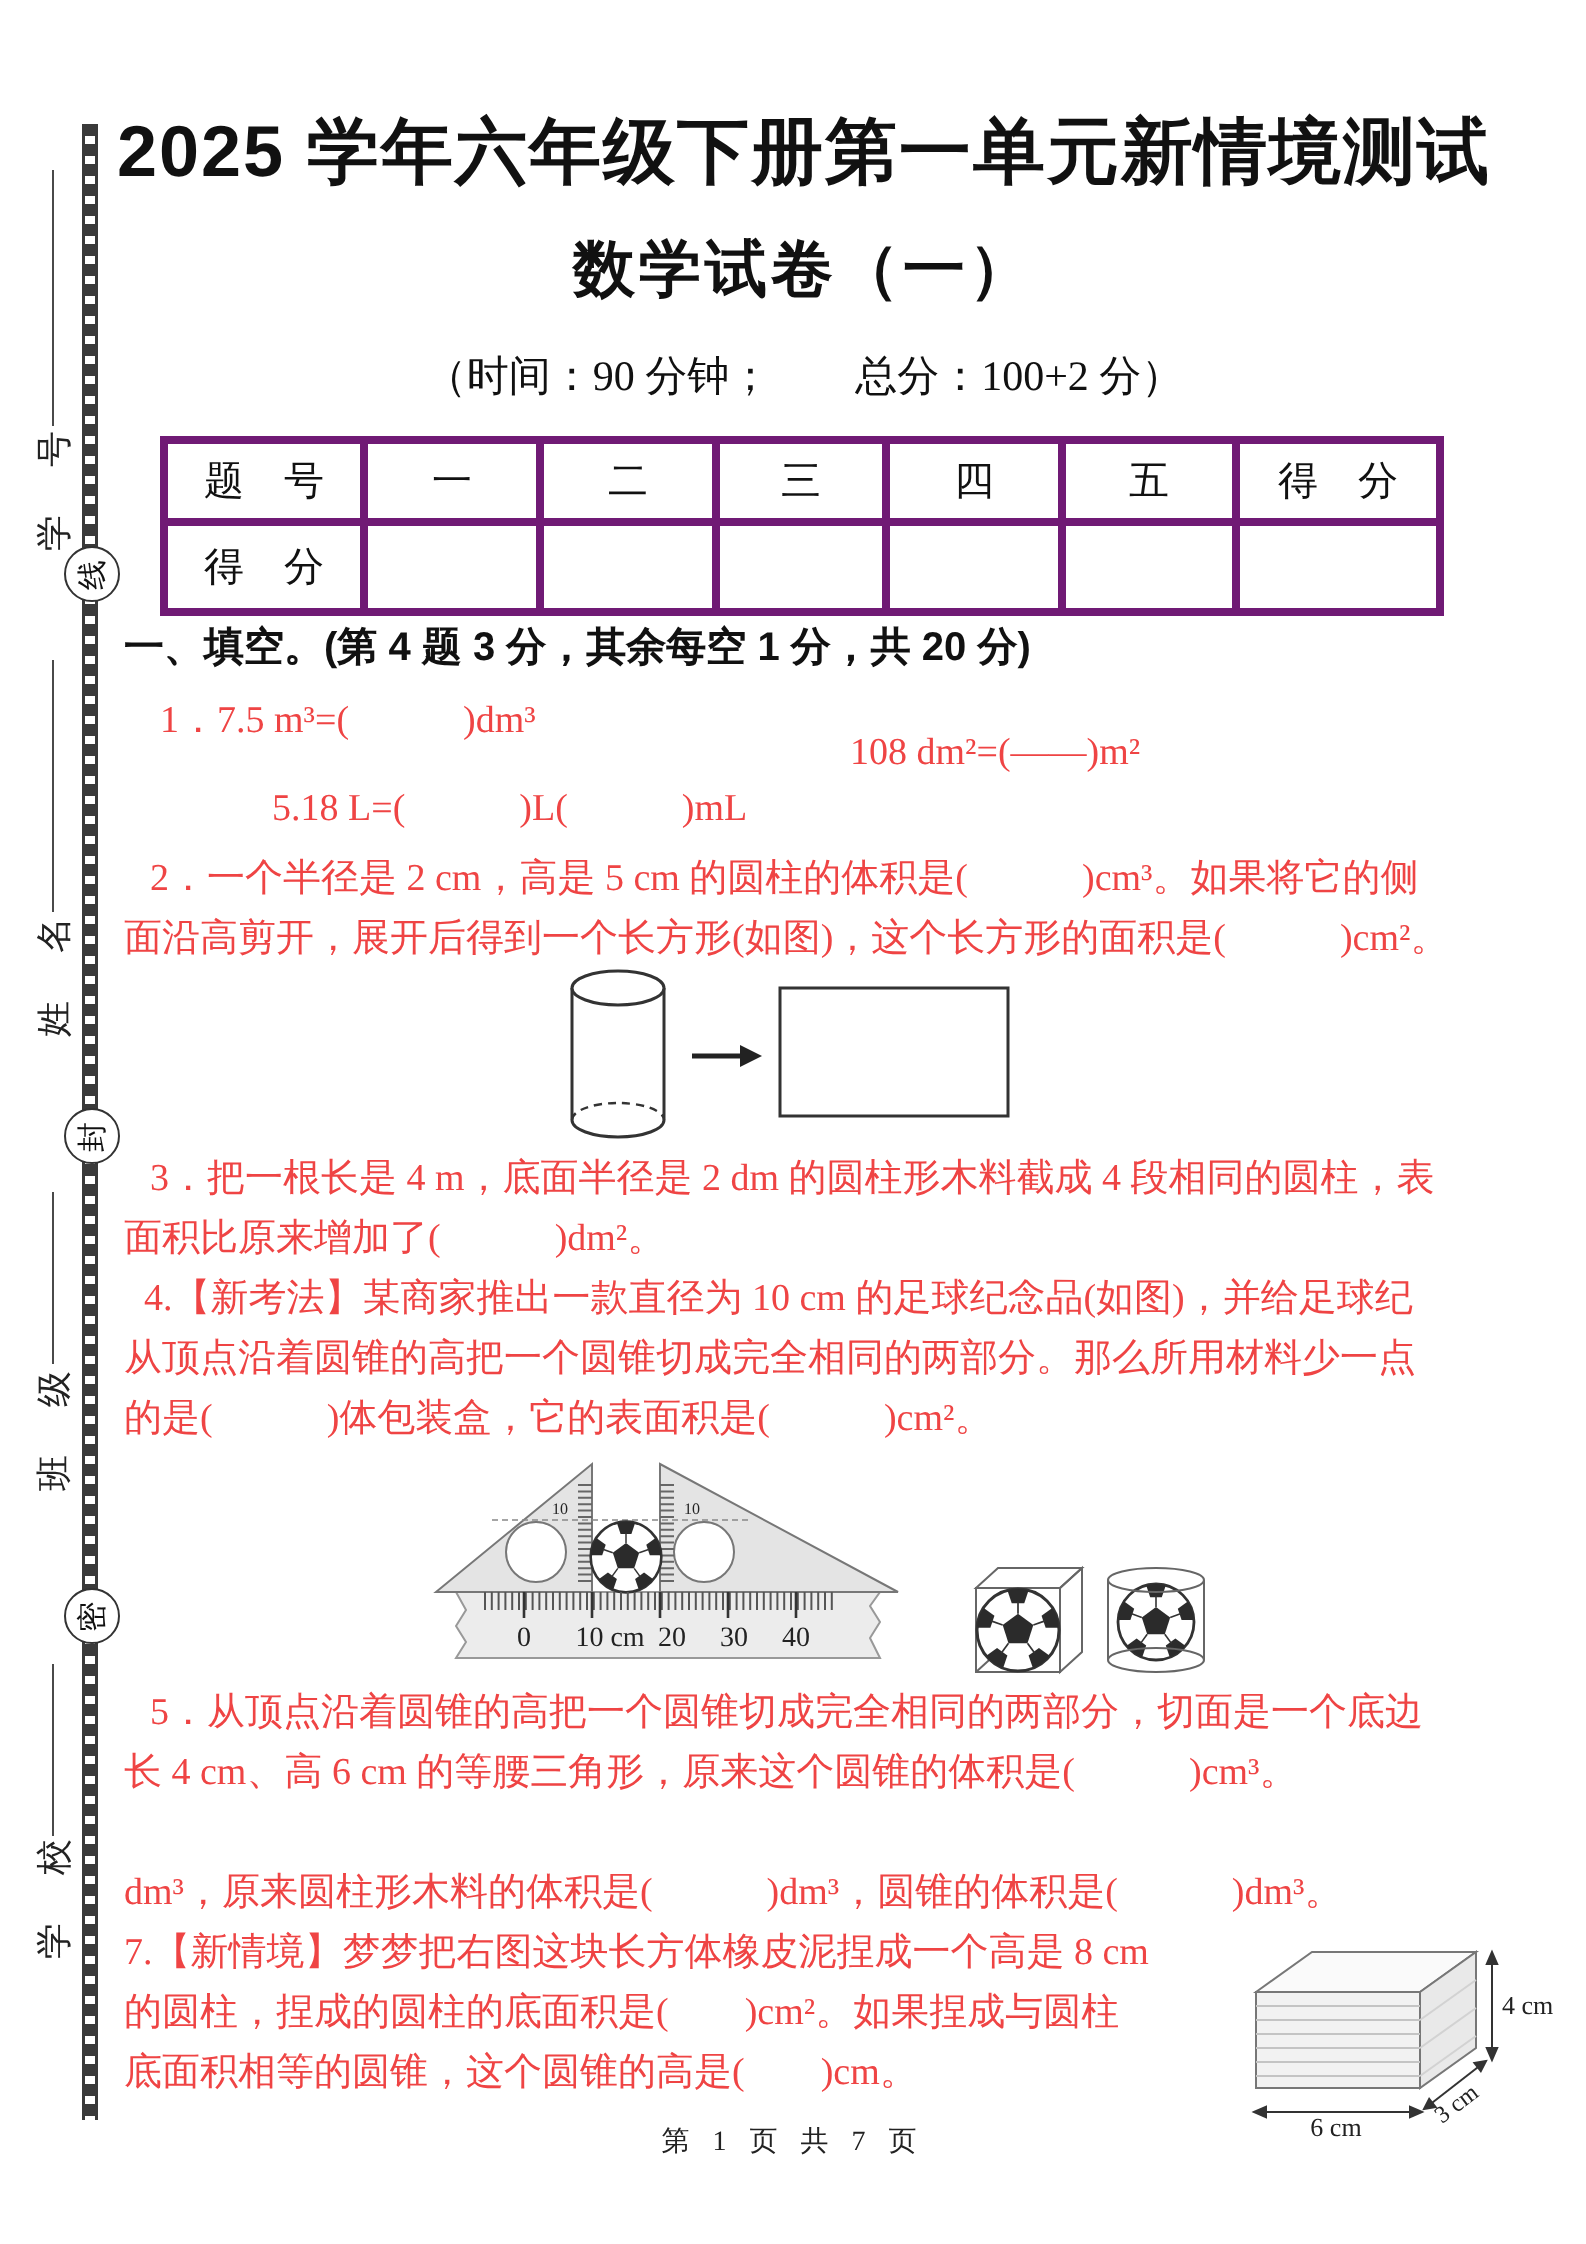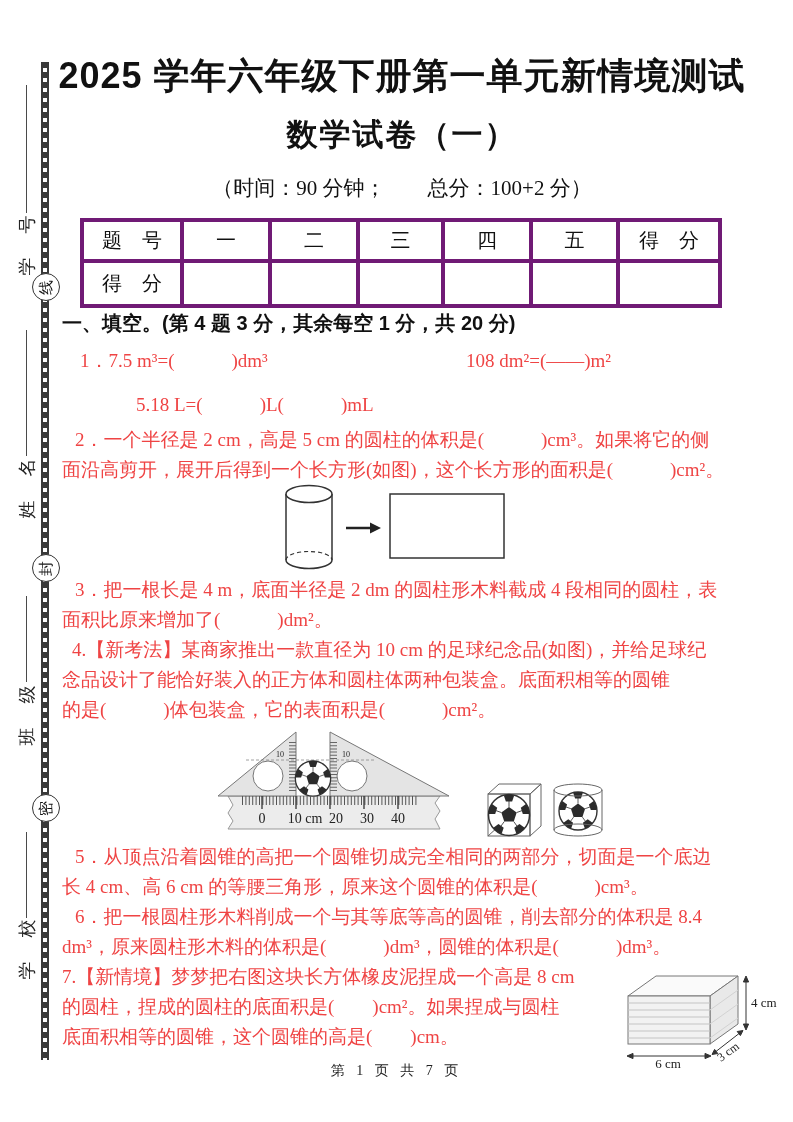--- a/index.html
+++ b/index.html
@@ -144,42 +144,42 @@
       <td></td>
       <td></td>
       <td></td>
     </tr>
   </tbody>
     </table>
 
   <div class="abs bold-heading" style="left:62px;top:310px;">一、填空。(第 4 题 3 分，其余每空 1 分，共 20 分)</div>
 
   <div class="abs line" style="left:80px;top:348px;">1．7.5 m³=(　　　)dm³</div>
-  <div class="abs line" style="left:425px;top:348px;margin-left:41px;">108 dm²=(——)m²</div>
+  <div class="abs line" style="left:425px;top:364px;">108 dm²=(——)m²</div>
   <div class="abs line" style="left:92px;top:392px;margin-left:44px;">5.18 L=(　　　)L(　　　)mL</div>
 
   <div class="abs line" style="left:75px;top:427px;">2．一个半径是 2 cm，高是 5 cm 的圆柱的体积是(　　　)cm³。如果将它的侧</div>
   <div class="abs line" style="left:62px;top:457px;">面沿高剪开，展开后得到一个长方形(如图)，这个长方形的面积是(　　　)cm²。</div>
 
   <svg class="abs" style="left:278px;top:484px;" width="232" height="90" viewBox="0 0 232 90">
     <line x1="8" y1="10" x2="8" y2="76" stroke="#333" stroke-width="1.5"></line>
     <line x1="54" y1="10" x2="54" y2="76" stroke="#333" stroke-width="1.5"></line>
     <ellipse cx="31" cy="10" rx="23" ry="8.5" fill="#fff" stroke="#333" stroke-width="1.5"></ellipse>
     <path d="M8,76 A23,8.5 0 0 0 54,76" fill="none" stroke="#333" stroke-width="1.5"></path>
     <path d="M8,76 A23,8.5 0 0 1 54,76" fill="none" stroke="#333" stroke-width="1.2" stroke-dasharray="4,3"></path>
     <line x1="68" y1="44" x2="92" y2="44" stroke="#222" stroke-width="2.5"></line>
     <polygon points="92,38.5 103,44 92,49.5" fill="#222"></polygon>
     <rect x="112" y="10" width="114" height="64" fill="#fff" stroke="#333" stroke-width="1.5"></rect>
   </svg>
 
   <div class="abs line" style="left:75px;top:577px;">3．把一根长是 4 m，底面半径是 2 dm 的圆柱形木料截成 4 段相同的圆柱，表</div>
   <div class="abs line" style="left:62px;top:607px;">面积比原来增加了(　　　)dm²。</div>
 
   <div class="abs line" style="left:72px;top:637px;">4.【新考法】某商家推出一款直径为 10 cm 的足球纪念品(如图)，并给足球纪</div>
-  <div class="abs line" style="left:62px;top:667px;">念品设计了能恰好装入的正方体和圆柱体两种包装盒。底面积相等的圆锥</div>
+  <div class="abs line" style="left:62px;top:667px;">从顶点沿着圆锥的高把一个圆锥切成完全相同的两部分。那么所用材料少一点</div>
   <div class="abs line" style="left:62px;top:697px;">的是(　　　)体包装盒，它的表面积是(　　　)cm²。</div>
 
   <svg class="abs" style="left:212px;top:722px;" width="245" height="118" viewBox="0 0 245 118">
     <polygon points="16,74 228,74 223,81 228,89 223,97 228,107 16,107 21,99 16,91 21,83" fill="#ececec" stroke="#999" stroke-width="1"></polygon>
     <polygon points="6,74 84,10 84,74" fill="#e4e4e4" stroke="#777" stroke-width="1"></polygon>
     <polygon points="118,10 237,74 118,74" fill="#e4e4e4" stroke="#777" stroke-width="1"></polygon>
     <circle cx="56" cy="54" r="15" fill="#fff" stroke="#777" stroke-width="1"></circle>
     <circle cx="140" cy="54" r="15" fill="#fff" stroke="#777" stroke-width="1"></circle>
     <line x1="80.5" y1="20" x2="80.5" y2="70" stroke="#666" stroke-width="7" stroke-dasharray="1 2.2"></line>
     <line x1="121.5" y1="20" x2="121.5" y2="70" stroke="#666" stroke-width="7" stroke-dasharray="1 2.2"></line>
@@ -213,21 +213,20 @@
       <ellipse cx="96" cy="12" rx="24" ry="6"></ellipse>
       <ellipse cx="96" cy="52" rx="24" ry="6"></ellipse>
       <line x1="72" y1="12" x2="72" y2="52"></line>
       <line x1="120" y1="12" x2="120" y2="52"></line>
     </g>
   </svg>
 
   <div class="abs line" style="left:75px;top:844px;">5．从顶点沿着圆锥的高把一个圆锥切成完全相同的两部分，切面是一个底边</div>
   <div class="abs line" style="left:62px;top:874px;">长 4 cm、高 6 cm 的等腰三角形，原来这个圆锥的体积是(　　　)cm³。</div>
 
-  <div class="abs line" style="left:75px;top:904px;">6．把一根圆柱形木料削成一个与其等底等高的圆锥，削去部分的体积是 8.4</div>
   <div class="abs line" style="left:62px;top:934px;">dm³，原来圆柱形木料的体积是(　　　)dm³，圆锥的体积是(　　　)dm³。</div>
 
   <div class="abs line" style="left:62px;top:964px;">7.【新情境】梦梦把右图这块长方体橡皮泥捏成一个高是 8 cm</div>
   <div class="abs line" style="left:62px;top:994px;">的圆柱，捏成的圆柱的底面积是(　　)cm²。如果捏成与圆柱</div>
   <div class="abs line" style="left:62px;top:1024px;">底面积相等的圆锥，这个圆锥的高是(　　)cm。</div>
 
   <svg class="abs" style="left:618px;top:966px;" width="172" height="104" viewBox="0 0 172 104">
     <polygon points="10,30 38,10 120,10 92,30" fill="#fafafa" stroke="#777" stroke-width="1"></polygon>
     <polygon points="92,30 120,10 120,58 92,78" fill="#e9e9e9" stroke="#777" stroke-width="1"></polygon>
     <rect x="10" y="30" width="82" height="48" fill="#f2f2f2" stroke="#777" stroke-width="1"></rect>

